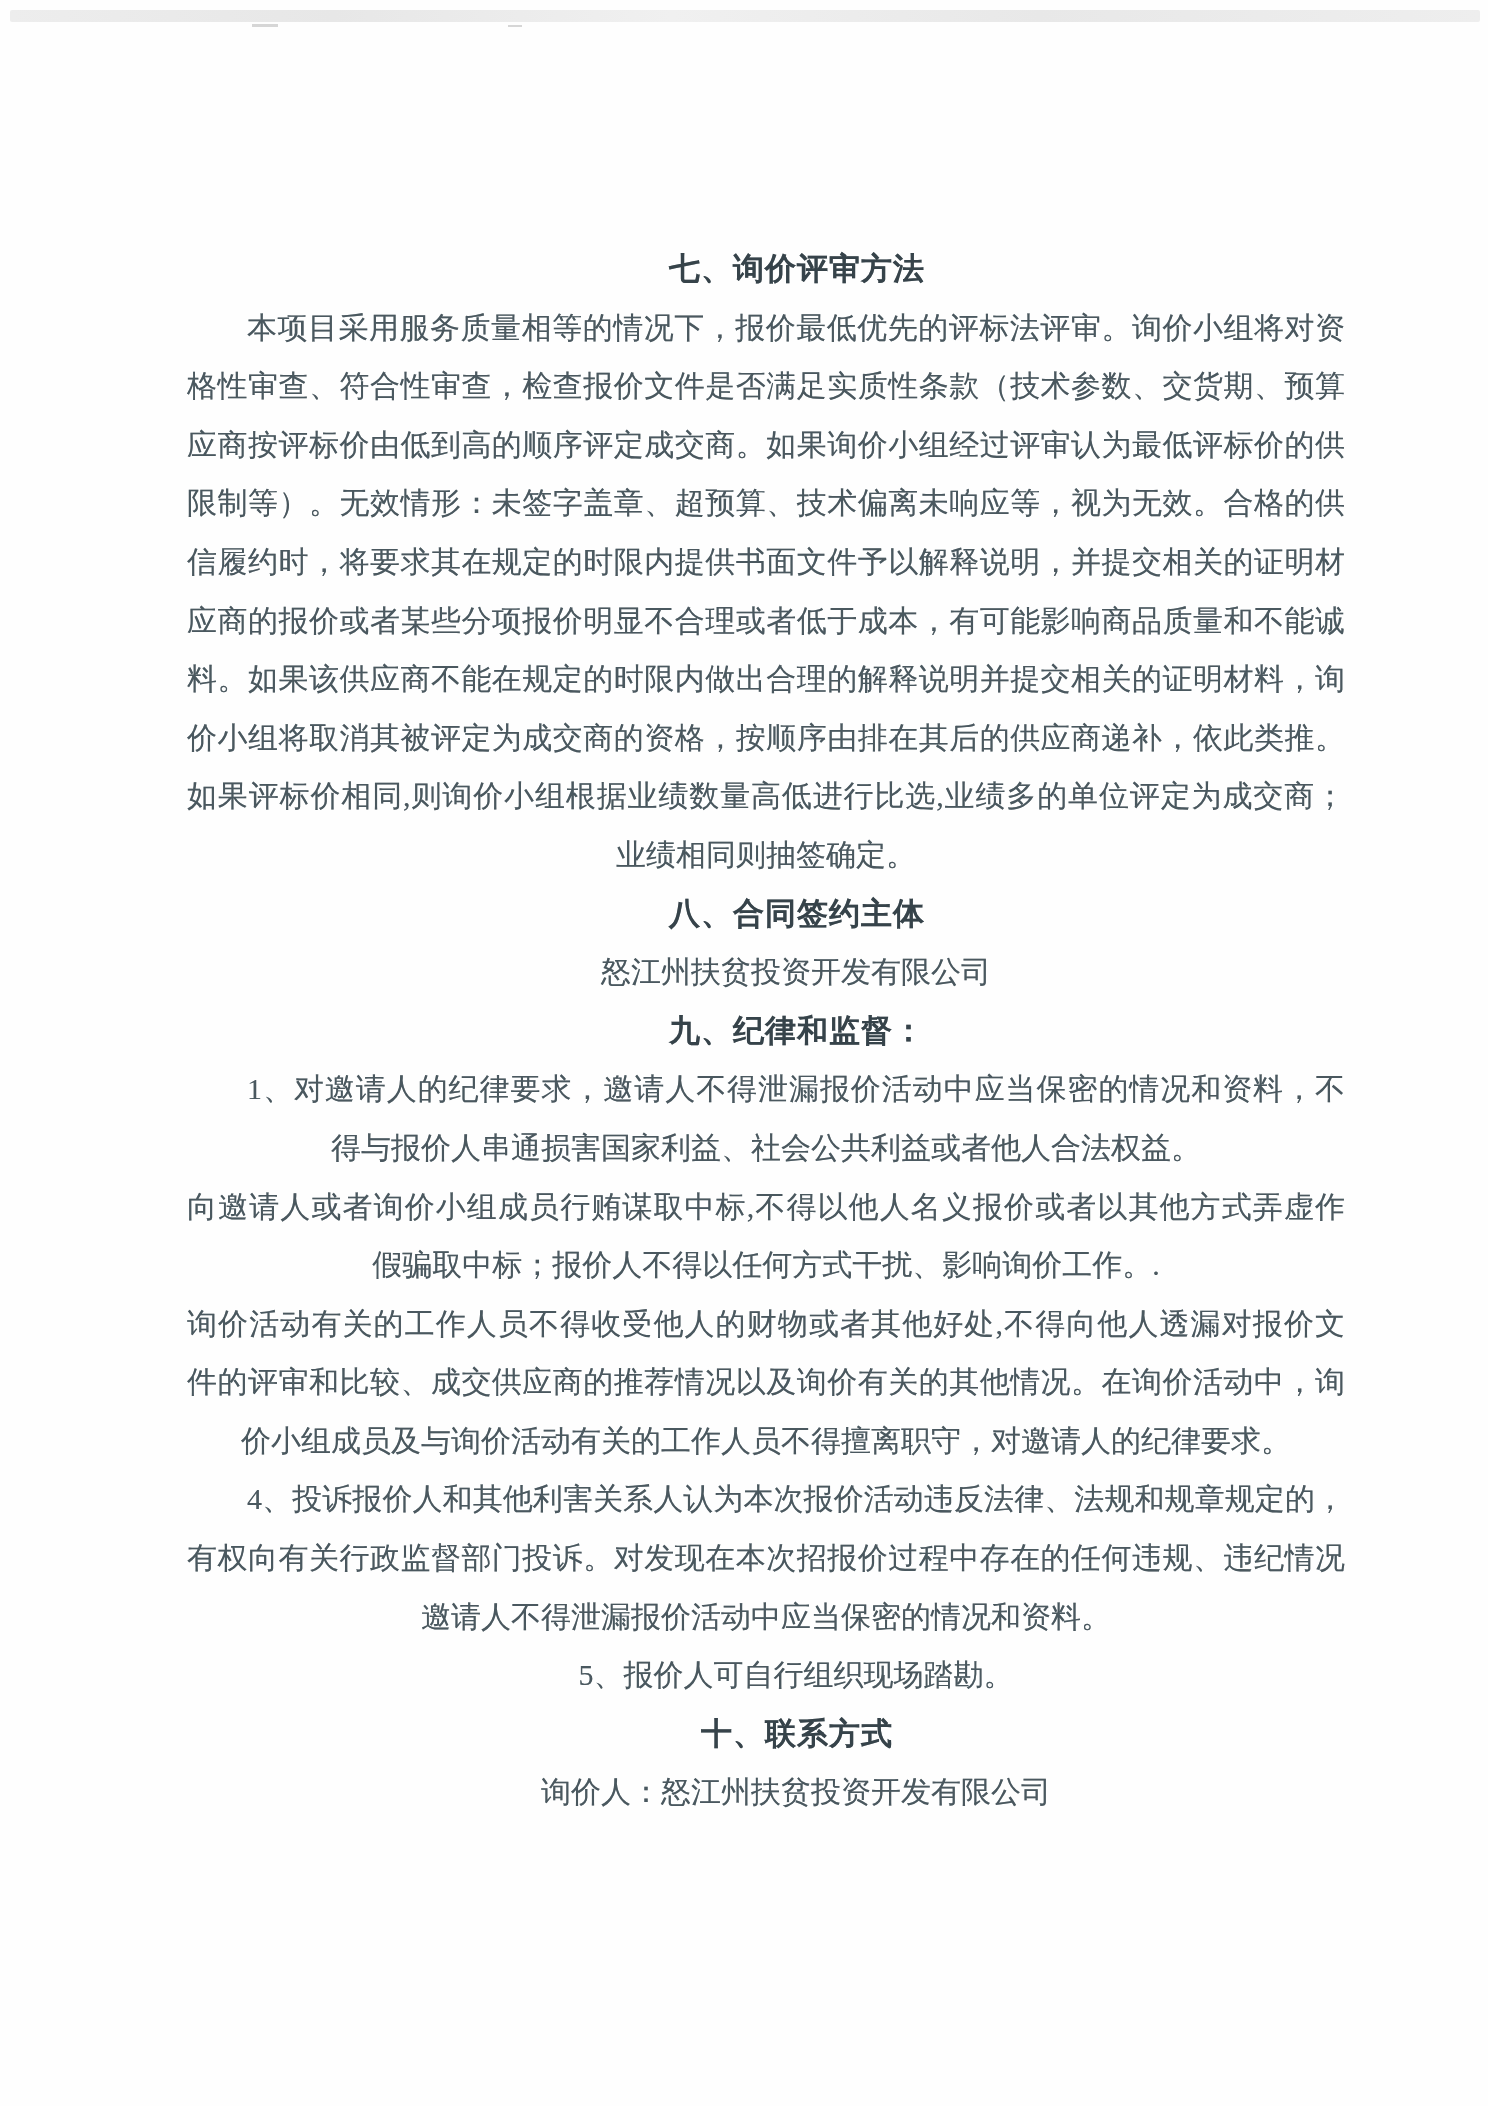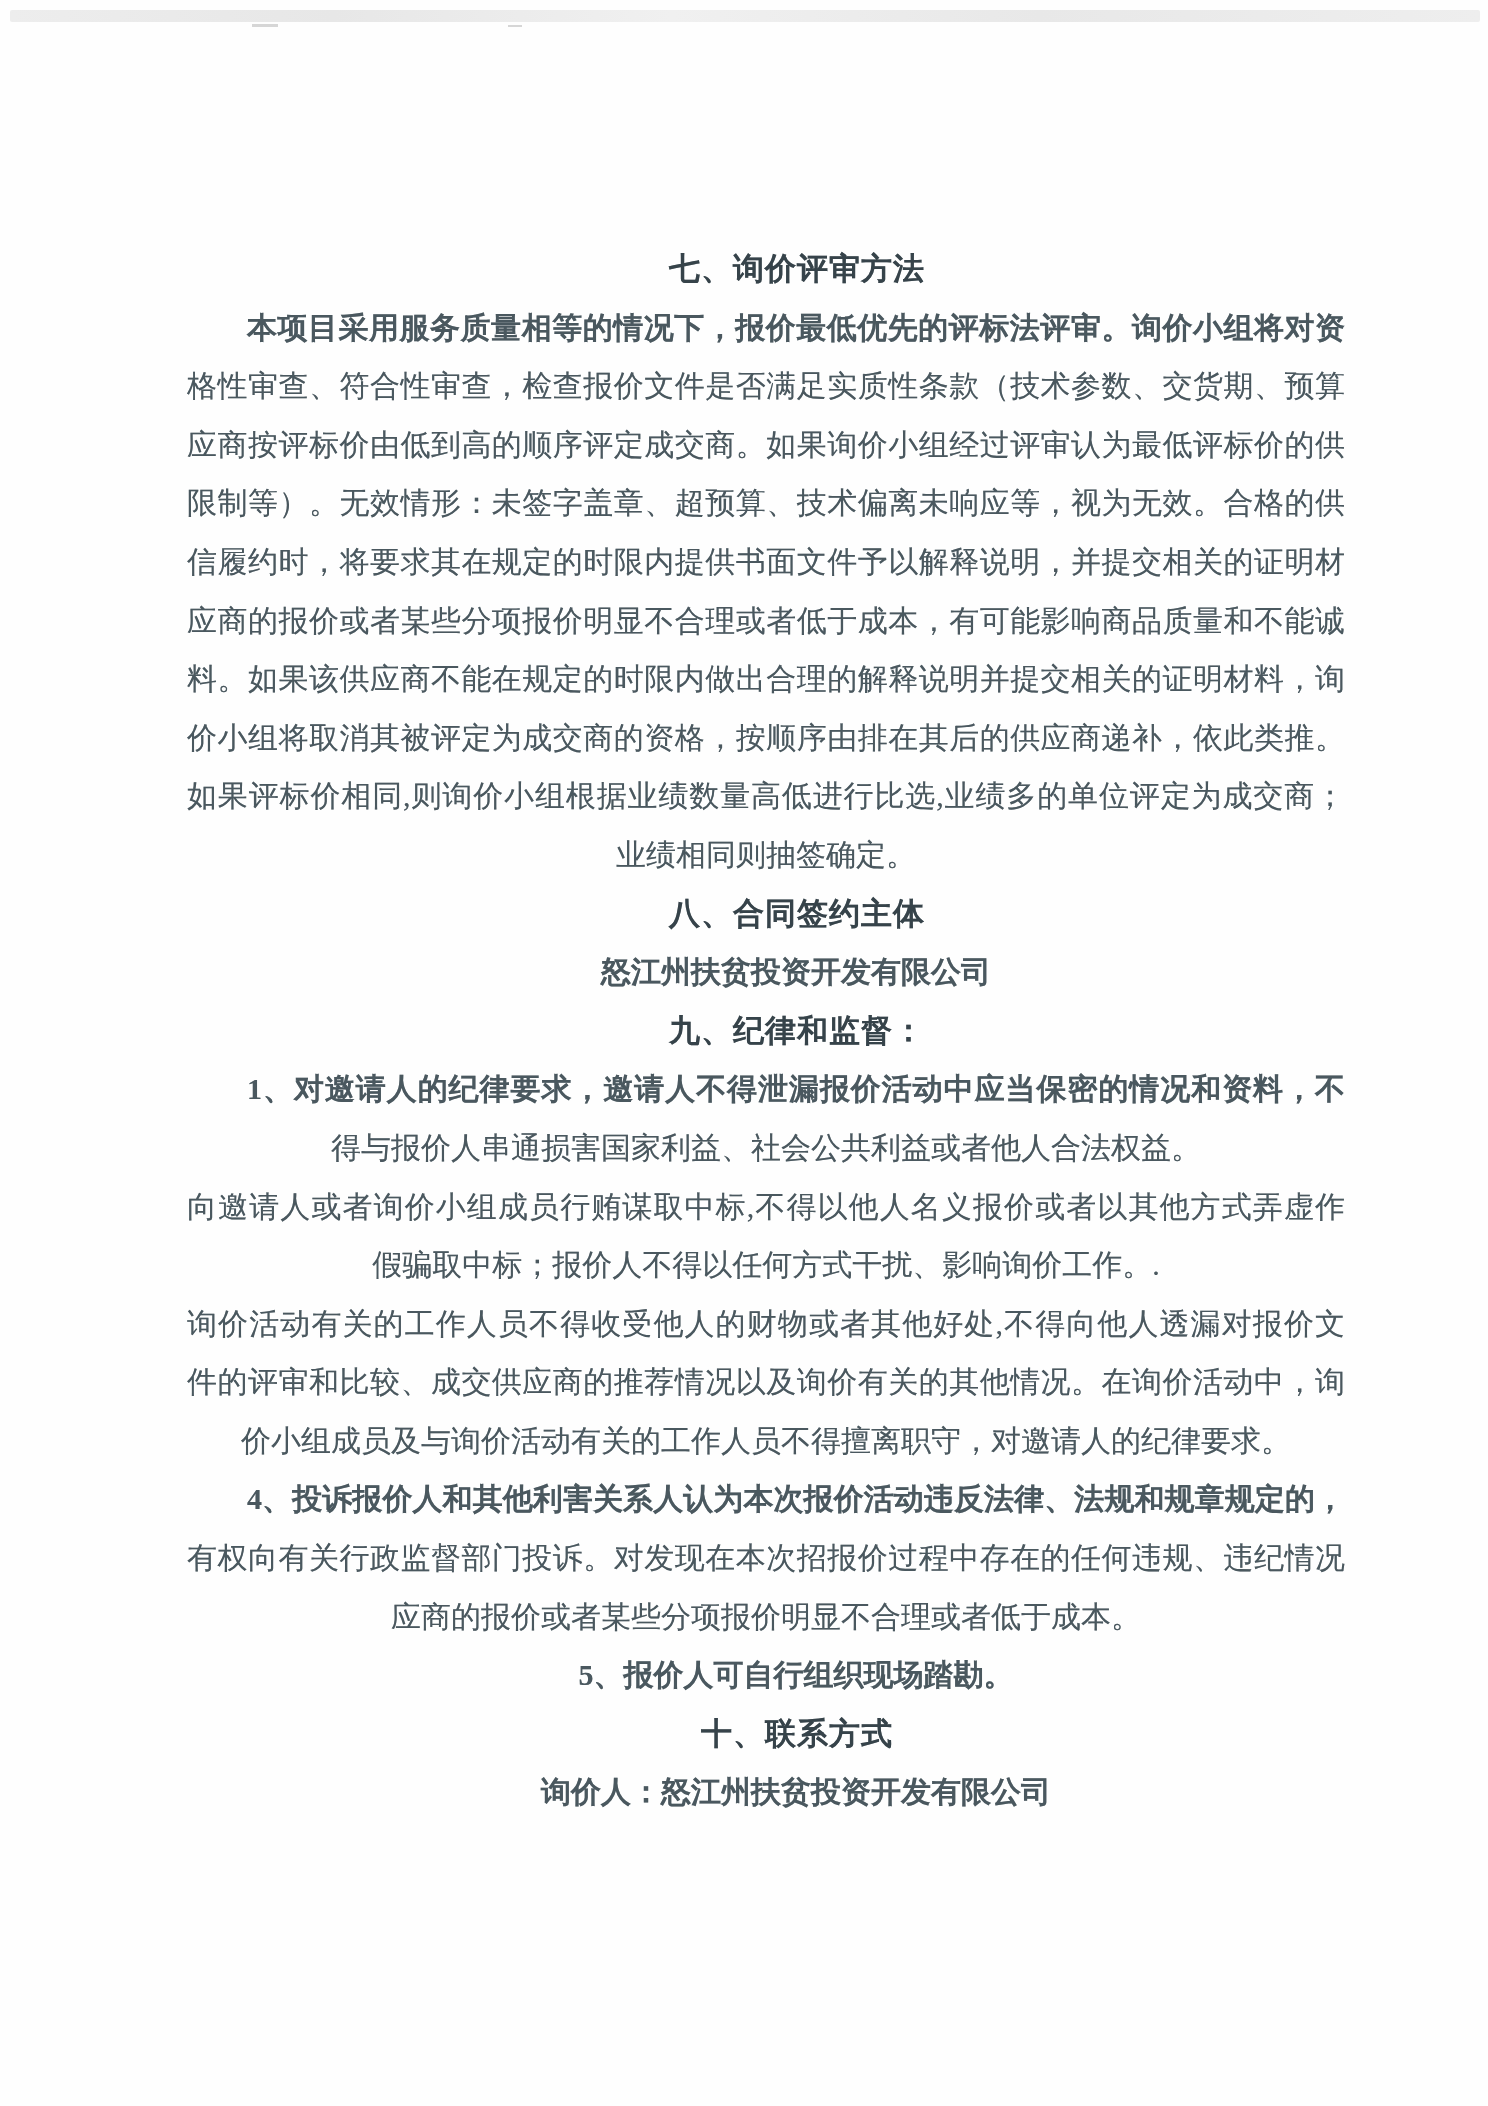--- a/index.html
+++ b/index.html
@@ -26,21 +26,21 @@
     font-size:30px;
     color:var(--text-color,#4a585f);
     text-shadow:0 0 0.6px rgba(74,88,95,0.45);
     text-align:center;
   }
   .line.fill{
     text-align:justify;
     text-align-last:justify;
     text-justify:inter-character;
   }
-  .line.indent{text-indent:2em;font-weight:bold;}
+  .line.indent{text-indent:2em;}
   .line.heading{
     font-family:"Liberation Sans","DejaVu Sans",sans-serif;
     font-weight:700;
     font-size:31px;
     color:var(--heading-color,#36434a);
     text-shadow:0 0 0.6px rgba(54,67,74,0.5);
     letter-spacing:1px;
   }
 </style>
 </head>
@@ -68,18 +68,18 @@
       <div class="line heading indent">九、纪律和监督：</div>
       <div class="line indent fill">1、对邀请人的纪律要求，邀请人不得泄漏报价活动中应当保密的情况和资料，不</div>
       <div class="line">得与报价人串通损害国家利益、社会公共利益或者他人合法权益。</div>
       <div class="line fill">向邀请人或者询价小组成员行贿谋取中标,不得以他人名义报价或者以其他方式弄虚作</div>
       <div class="line">假骗取中标；报价人不得以任何方式干扰、影响询价工作。.</div>
       <div class="line fill">询价活动有关的工作人员不得收受他人的财物或者其他好处,不得向他人透漏对报价文</div>
       <div class="line fill">件的评审和比较、成交供应商的推荐情况以及询价有关的其他情况。在询价活动中，询</div>
       <div class="line">价小组成员及与询价活动有关的工作人员不得擅离职守，对邀请人的纪律要求。</div>
       <div class="line indent fill">4、投诉报价人和其他利害关系人认为本次报价活动违反法律、法规和规章规定的，</div>
       <div class="line fill">有权向有关行政监督部门投诉。对发现在本次招报价过程中存在的任何违规、违纪情况</div>
-      <div class="line">应商的报价或者某些分项报价明显不合理或者低于成本。</div>
+      <div class="line">邀请人不得泄漏报价活动中应当保密的情况和资料。</div>
       <div class="line indent">5、报价人可自行组织现场踏勘。</div>
       <div class="line heading indent">十、联系方式</div>
       <div class="line indent">询价人：怒江州扶贫投资开发有限公司</div>
     </div>
 </div>
 
 </body></html>

